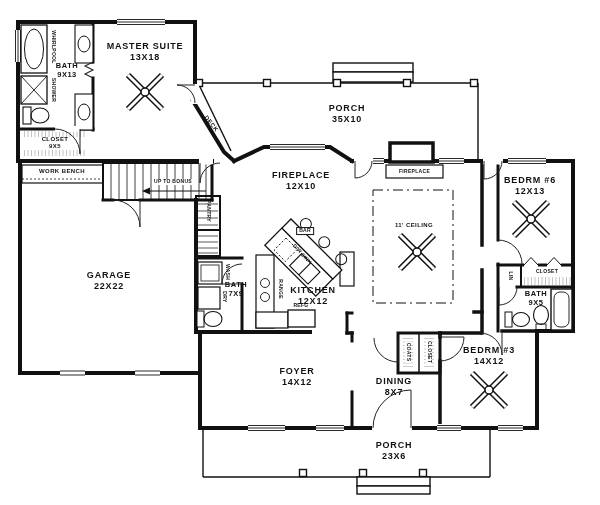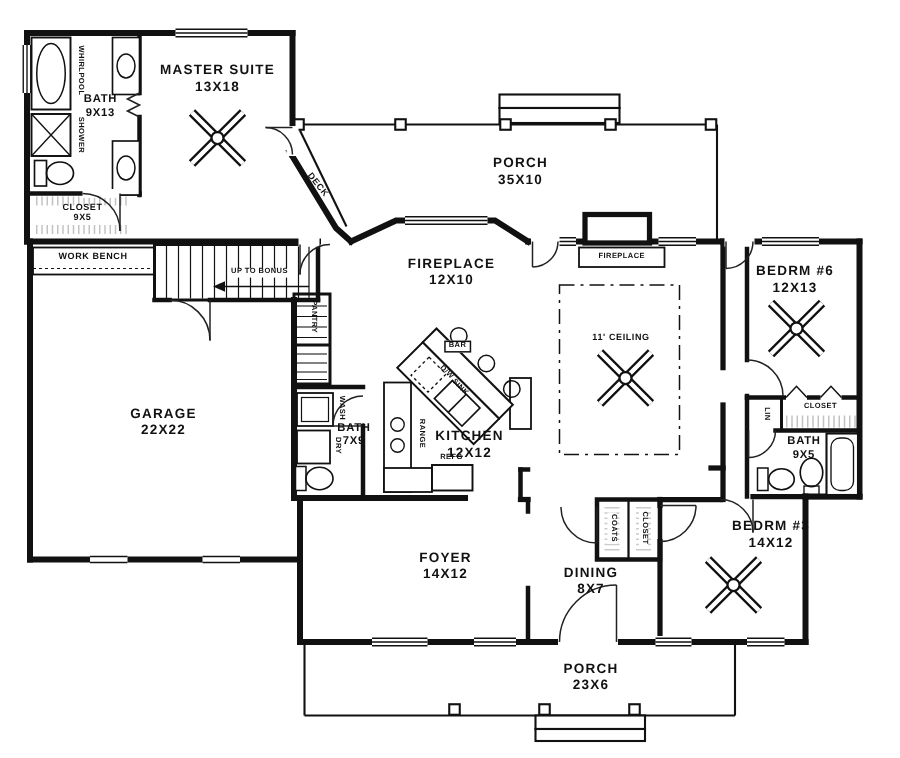--- a/index.html
+++ b/index.html
@@ -386,21 +386,21 @@
 <div class="lbl" style="left:313px;top:296px">
   <div>KITCHEN</div>
   <div>12X12</div>
 </div>
 <div class="lbl xs vt" style="left:510px;top:276px">LIN</div>
 <div class="lbl xs bgw" style="left:547px;top:272px">CLOSET</div>
 <div class="lbl md" style="left:536px;top:299px">
   <div>BATH</div>
   <div>9X5</div>
 </div>
-<div class="lbl" style="left:514px;top:356px">
+<div class="lbl" style="left:489px;top:356px">
   <div>BEDRM #3</div>
   <div>14X12</div>
 </div>
 <div class="lbl xs vt bgw" style="left:429px;top:352px">CLOSET</div>
 <div class="lbl xs vt bgw" style="left:408px;top:352px">COATS</div>
 <div class="lbl" style="left:297px;top:377px">
   <div>FOYER</div>
   <div>14X12</div>
 </div>
 <div class="lbl" style="left:394px;top:387px">

